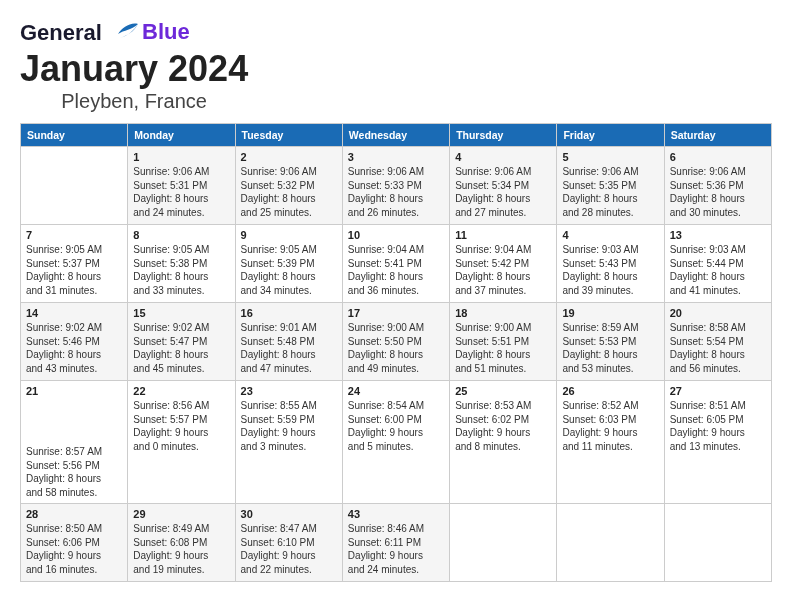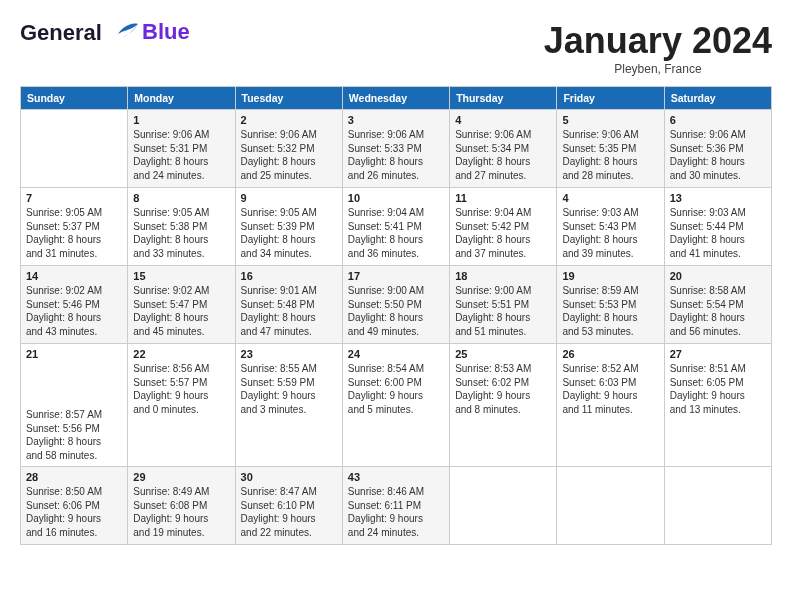--- a/index.html
+++ b/index.html
@@ -11,40 +11,41 @@
       overflow: hidden;
     }
     .container {
       padding: 20px 20px 10px 20px;
     }
     .header {
       display: flex;
       justify-content: space-between;
       align-items: flex-start;
       margin-bottom: 10px;
+      flex-direction: column;
     }
     .logo {
       display: flex;
       align-items: center;
     }
     .logo-bird {
       width: 32px;
       height: 28px;
       margin-left: 2px;
     }
     .title-block {
       text-align: center;
     }
     .month-title {
       font-size: 36px;
       font-weight: bold;
       color: #222;
     }
     .location {
-      font-size: 12px;
+      font-size: 20px;
       color: #444;
     }
     table {
       width: 100%;
       border-collapse: collapse;
       font-size: 10.5px;
       border-radius: 23px;
     }
     thead tr th {
       background-color: #1a6bb5;

